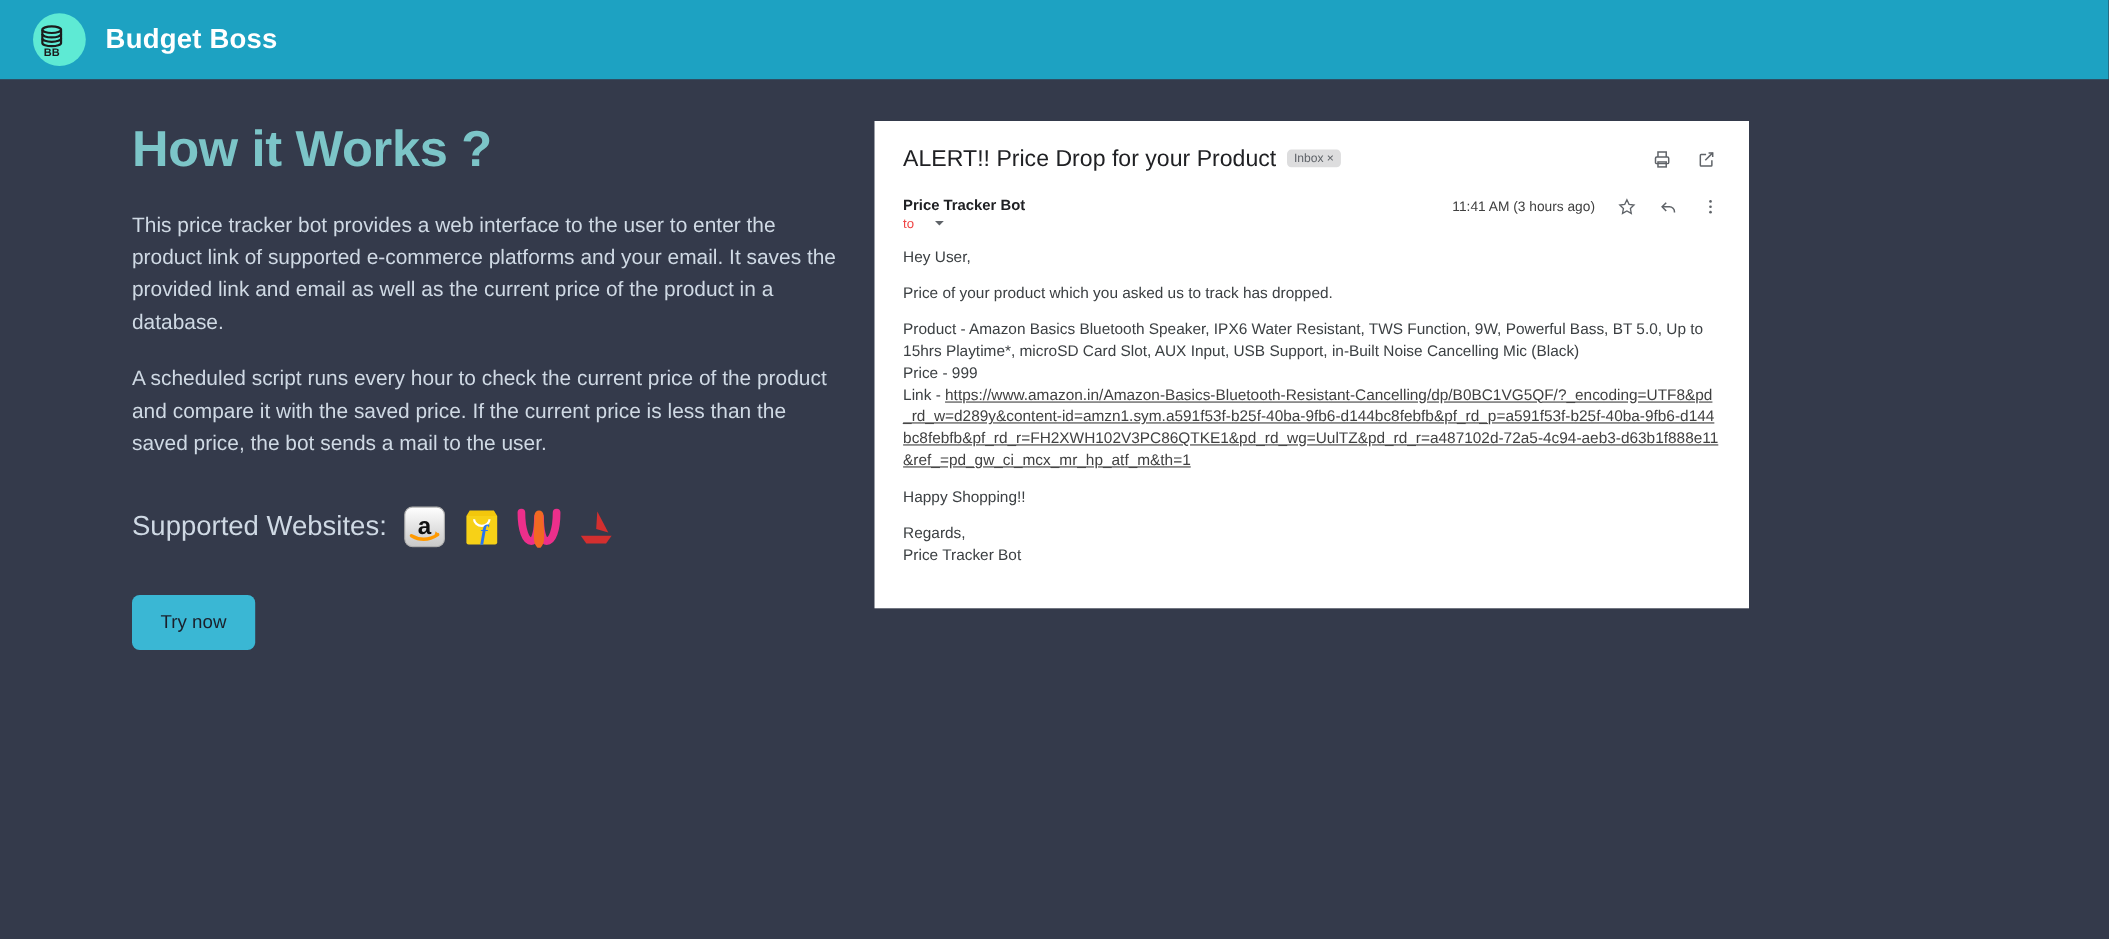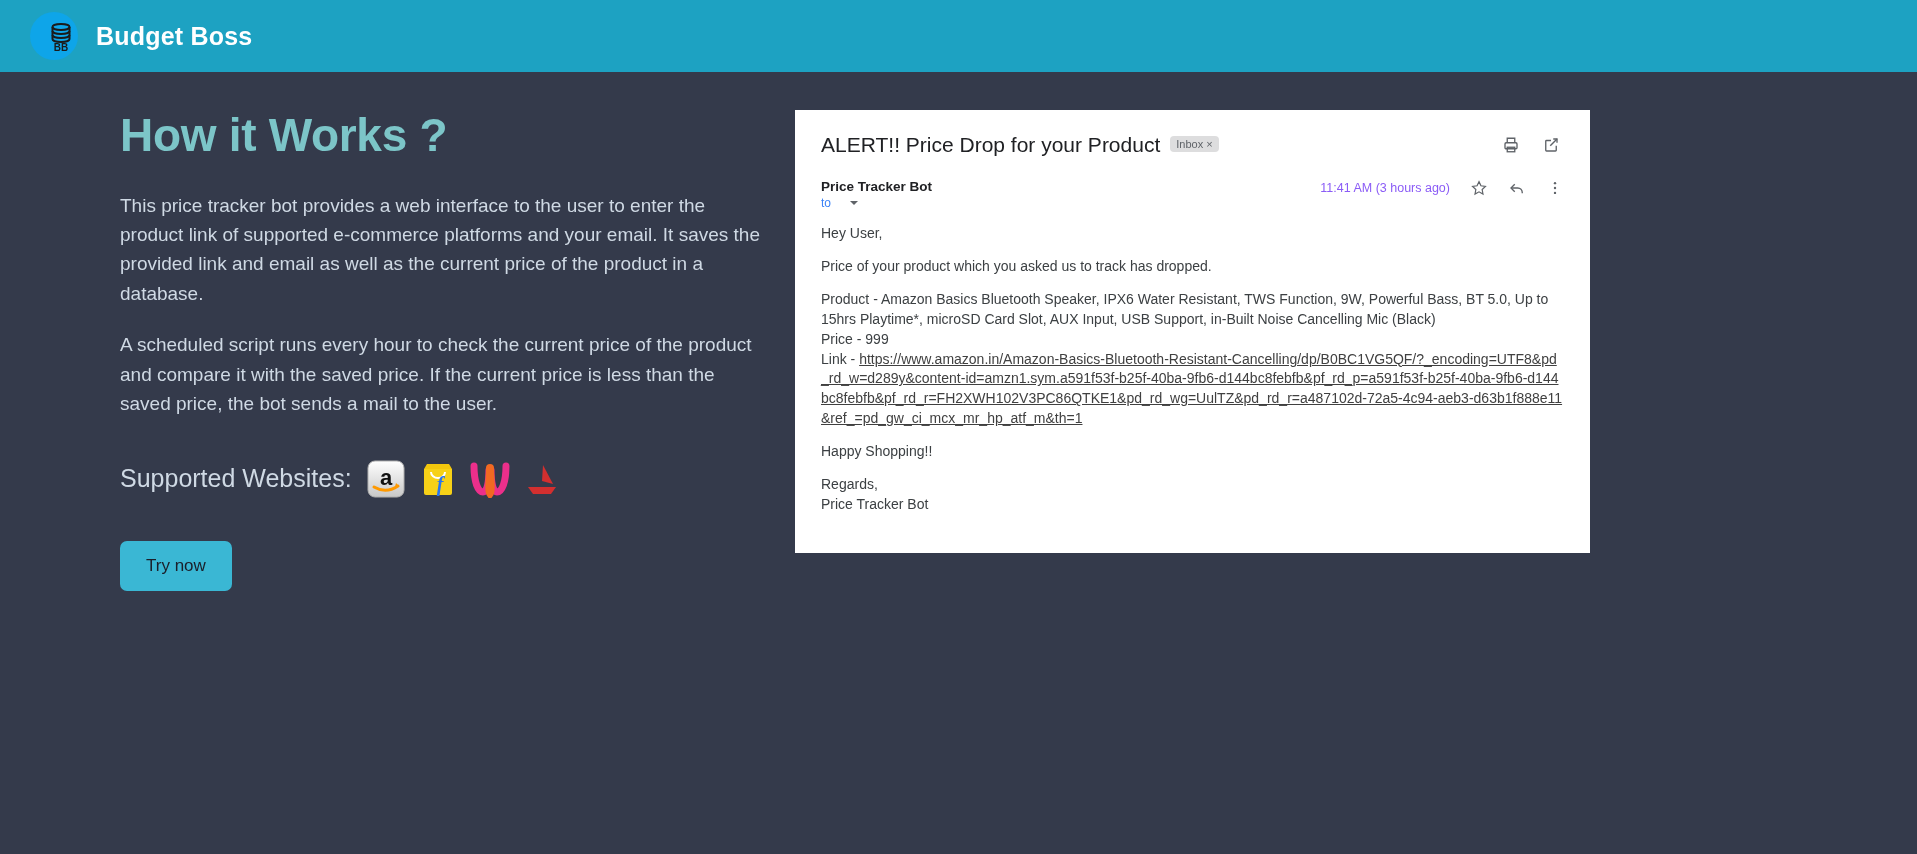--- a/index.html
+++ b/index.html
@@ -28,24 +28,24 @@
   .brand {
     display: flex;
     align-items: center;
     gap: 18px;
   }
 
   .logo-badge {
     width: 48px;
     height: 48px;
     border-radius: 50%;
-    background: #0ea5e9;
-    display: flex;
-    align-items: center;
-    justify-content: flex-end;
+    background: #5eead4;
+    display: flex;
+    align-items: center;
+    justify-content: flex-start;
     flex: none;
   }
 
   .brand-title {
     color: #ffffff;
     font-size: 25px;
     font-weight: bold;
     letter-spacing: 0.2px;
   }
 
@@ -201,21 +201,21 @@
   }
 
   .sender-name {
     font-size: 13.5px;
     font-weight: bold;
     color: #202124;
   }
 
   .to-line {
     font-size: 12px;
-    color: #3b82f6;
+    color: #ef4444;
     margin-top: 2px;
     display: flex;
     align-items: center;
     gap: 19px;
     cursor: pointer;
   }
 
   .caret {
     width: 0; height: 0;
     border-left: 4px solid transparent;
@@ -225,21 +225,21 @@
 
   .sender-right {
     margin-left: auto;
     display: flex;
     align-items: center;
     gap: 20px;
   }
 
   .timestamp {
     font-size: 12.5px;
-    color: #8b5cf6;
+    color: #404040;
     white-space: nowrap;
   }
 
   .email-body {
     margin-top: 14px;
     font-size: 14px;
     color: #3c4043;
     line-height: 1.42;
   }
 

